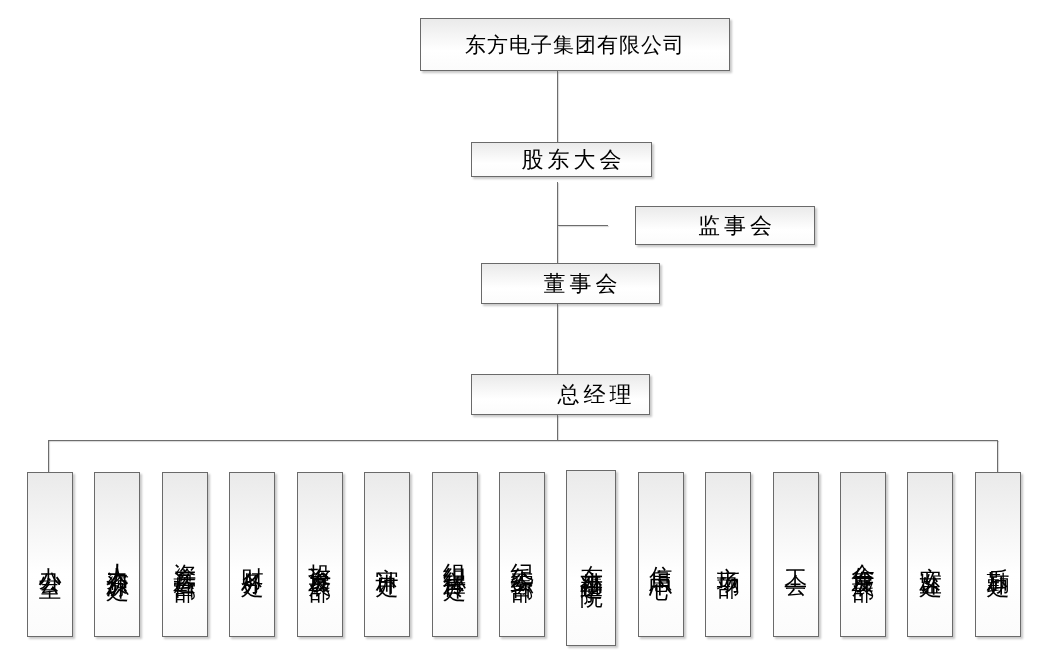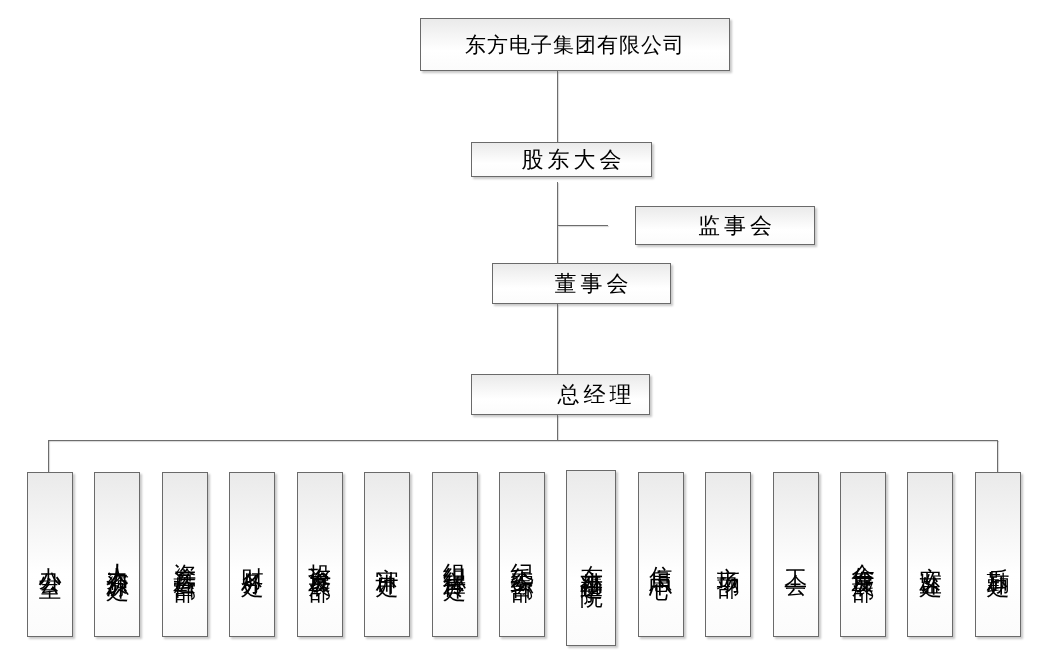--- a/index.html
+++ b/index.html
@@ -21,21 +21,21 @@
     box-shadow: 2px 2px 2px rgba(110,110,110,0.38);
     display: flex;
     align-items: center;
     justify-content: center;
   }
   .node span { white-space: nowrap; }
   
   #node-company      { left: 420px; top: 18px;  width: 310px; height: 53px; font-size: 21px; letter-spacing: 1px; }
   #node-shareholders { left: 471px; top: 142px; width: 181px; height: 35px; font-size: 22px; letter-spacing: 4px; }
   #node-supervisors  { left: 608px; top: 206px; width: 180px; height: 39px; font-size: 22px; letter-spacing: 4px; margin-left: 27px; }
-  #node-directors    { left: 492px; top: 263px; width: 179px; height: 41px; font-size: 22px; letter-spacing: 4px; }
+  #node-directors    { left: 481px; top: 263px; width: 179px; height: 41px; font-size: 22px; letter-spacing: 4px; }
   #node-gm           { left: 471px; top: 374px; width: 179px; height: 41px; font-size: 22px; letter-spacing: 4px; padding-left: 48px; }
   
   .indent span { margin-left: 24px; }
 
   
   #dept-row {
     position: absolute;
     left: 27px;
     top: 472px;
     width: 994px;

